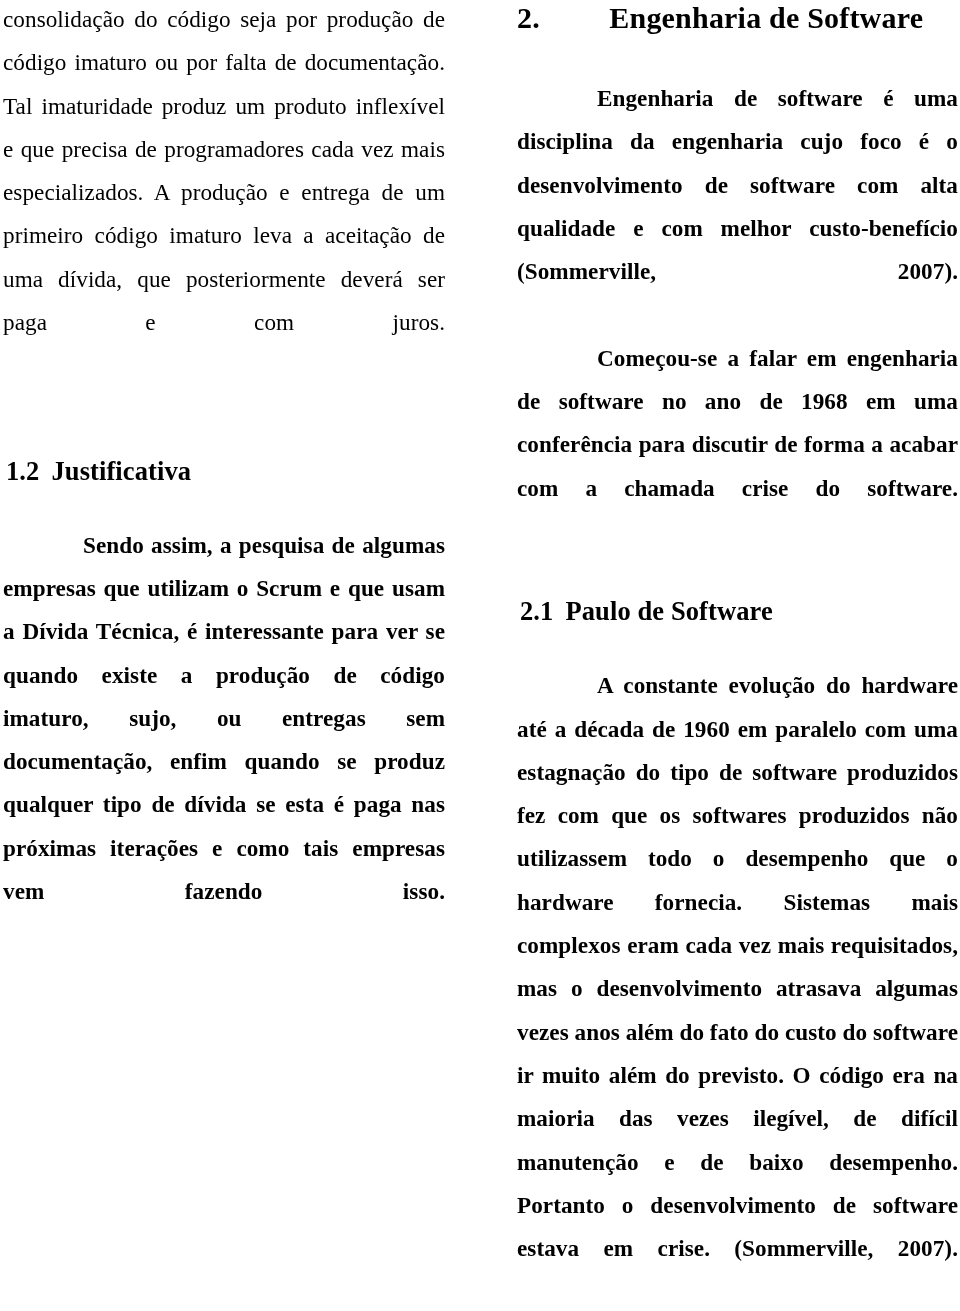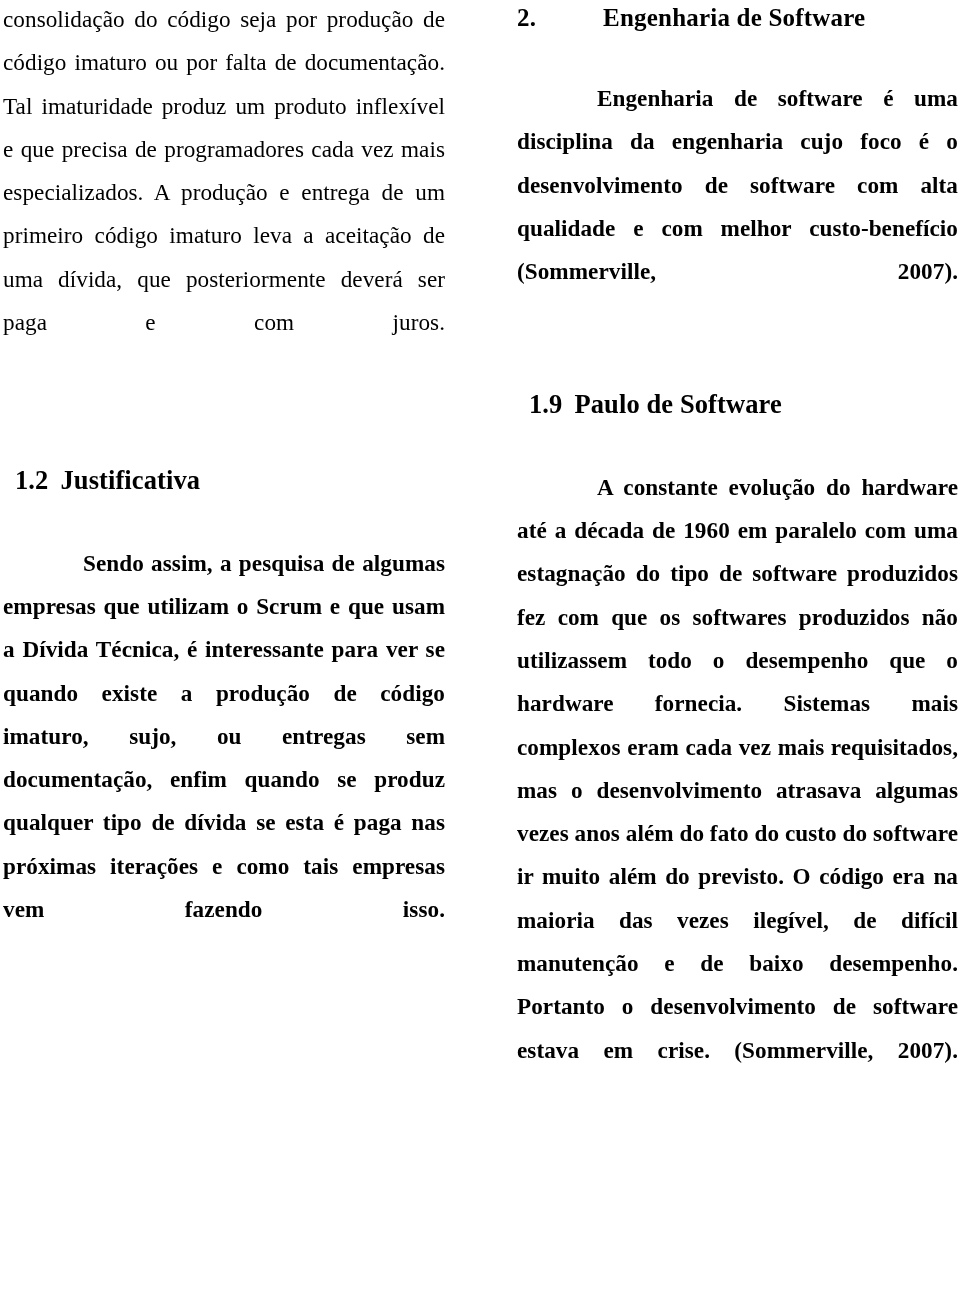--- a/index.html
+++ b/index.html
@@ -59,33 +59,33 @@
 
   
   .para::after {
     content: "";
     display: inline-block;
     width: 100%;
   }
 
   
   .h-chapter {
-    font-size: 25px;
+    font-size: 30px;
     line-height: 36px;
     font-weight: bold;
     margin: 0;
     white-space: pre;
     letter-spacing: 0.2px;
   }
 
   .h-section {
     font-size: 26.5px;
     line-height: 34px;
     font-weight: bold;
-    margin: 12px;
+    margin: 3px;
     white-space: pre;
     letter-spacing: 0.1px;
   }
 
   
   .sp-juros-to-h12  { height: 63px; }
   .sp-h12-to-para   { height: 33px; }
   .sp-para-to-h13   { height: 62px; }
   .sp-h13-to-para   { height: 34px; }
 
@@ -126,24 +126,25 @@
   </div>
 
   <div class="column col-right">
 
     <h1 class="h-chapter"><span>2.</span><span style="display: inline-block; width: 54px;"></span><span>  Engenharia de Software</span></h1>
 
     <div class="spacer sp-chapter-to-p"></div>
 
     <p class="para indent">Engenharia de software é uma disciplina da engenharia cujo foco é o desenvolvimento de software com alta qualidade e com melhor custo-benefício (Sommerville, 2007).</p>
 
+    <p class="para indent">Começou-se a falar em engenharia de software no ano de 1968 em uma conferência para discutir de forma a acabar com a chamada crise do software.</p>
 
     <div class="spacer sp-p-to-h21"></div>
 
-    <h2 class="h-section"><span>1.9</span><span style="display: inline-block; width: 12px;"></span><span>Paulo de Software</span></h2>
+    <h2 class="h-section"><span>2.1</span><span style="display: inline-block; width: 12px;"></span><span>Paulo de Software</span></h2>
 
     <div class="spacer sp-h21-to-p"></div>
 
     <p class="para indent">A constante evolução do hardware até a década de 1960 em paralelo com uma estagnação do tipo de software produzidos fez com que os softwares produzidos não utilizassem todo o desempenho que o hardware fornecia. Sistemas mais complexos eram cada vez mais requisitados, mas o desenvolvimento atrasava algumas vezes anos além do fato do custo do software ir muito além do previsto. O código era na maioria das vezes ilegível, de difícil manutenção e de baixo desempenho. Portanto o desenvolvimento de software estava em crise. (Sommerville, 2007).</p>
 
   </div>
 
 </div>
 
 </body></html>

